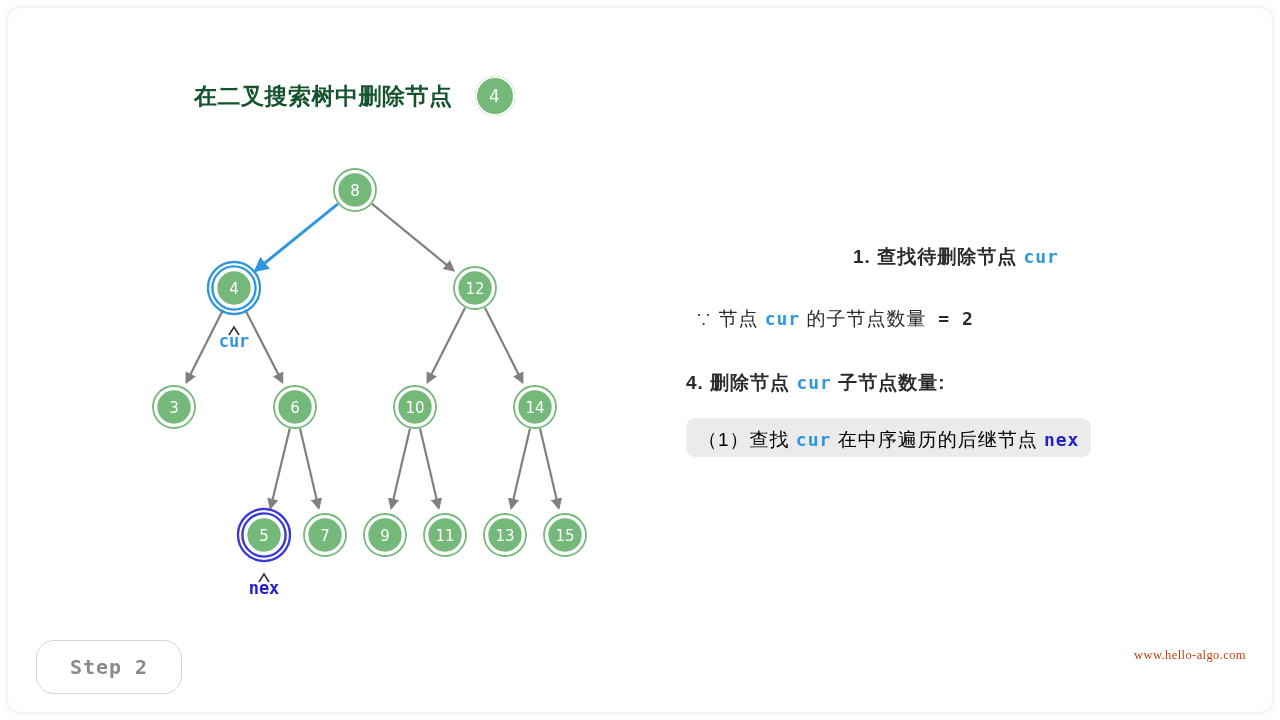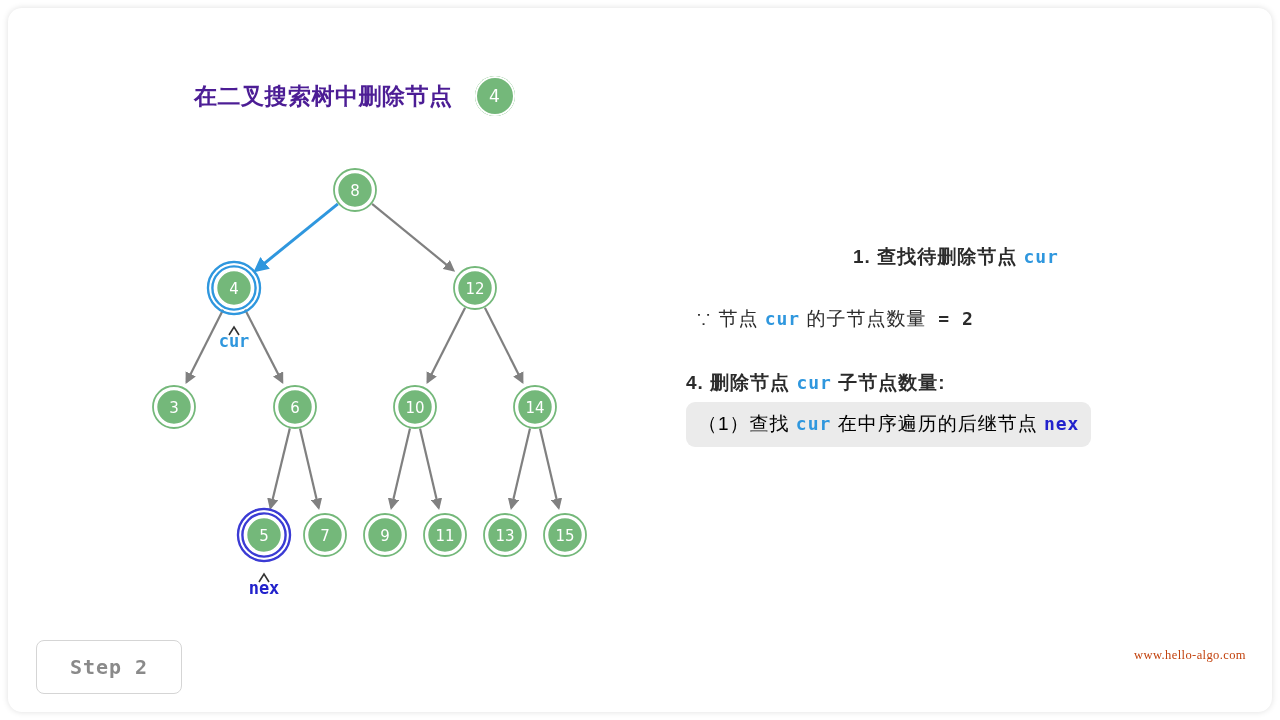--- a/index.html
+++ b/index.html
@@ -37,21 +37,21 @@
     left: 194px;
     top: 76px;
     height: 40px;
     display: flex;
     align-items: center;
   }
   #title-text {
     font-family: "Liberation Sans", sans-serif;
     font-size: 23px;
     font-weight: bold;
-    color: #4c1d95;
+    color: #14532d;
     letter-spacing: 0.5px;
     white-space: nowrap;
     text-align: right;
   }
   #title-badge {
     margin-left: 22px;
     width: 40px;
     height: 40px;
     border-radius: 50%;
     background: #74b87a;
@@ -160,24 +160,25 @@
   }
   .line-3 {
     font-size: 19px;
     font-weight: bold;
     letter-spacing: 1px;
     margin-bottom: 6px;
   }
   .hl-box {
     background: #ebebeb;
     border-radius: 9px;
-    padding: 9px 12px 10px 12px;
+    padding: 9px 12px 4px 12px;
     display: inline-block;
     font-size: 19px;
     letter-spacing: 1px;
+    margin-top: 16px;
   }
   .mono-blue {
     font-family: "DejaVu Sans Mono", monospace;
     font-weight: bold;
     color: #2f97de;
     font-size: 18px;
   }
   .mono-dblue {
     font-family: "DejaVu Sans Mono", monospace;
     font-weight: bold;
@@ -193,21 +194,21 @@
   }
 
   
   #step-badge {
     position: absolute;
     left: 36px;
     top: 640px;
     width: 144px;
     height: 52px;
     border: 1.5px solid #d5d5d5;
-    border-radius: 8px;
+    border-radius: 18px;
     background: #ffffff;
     display: flex;
     align-items: center;
     justify-content: center;
     font-family: "DejaVu Sans Mono", monospace;
     font-size: 20px;
     font-weight: bold;
     color: #8a8a8a;
     letter-spacing: 1px;
   }

